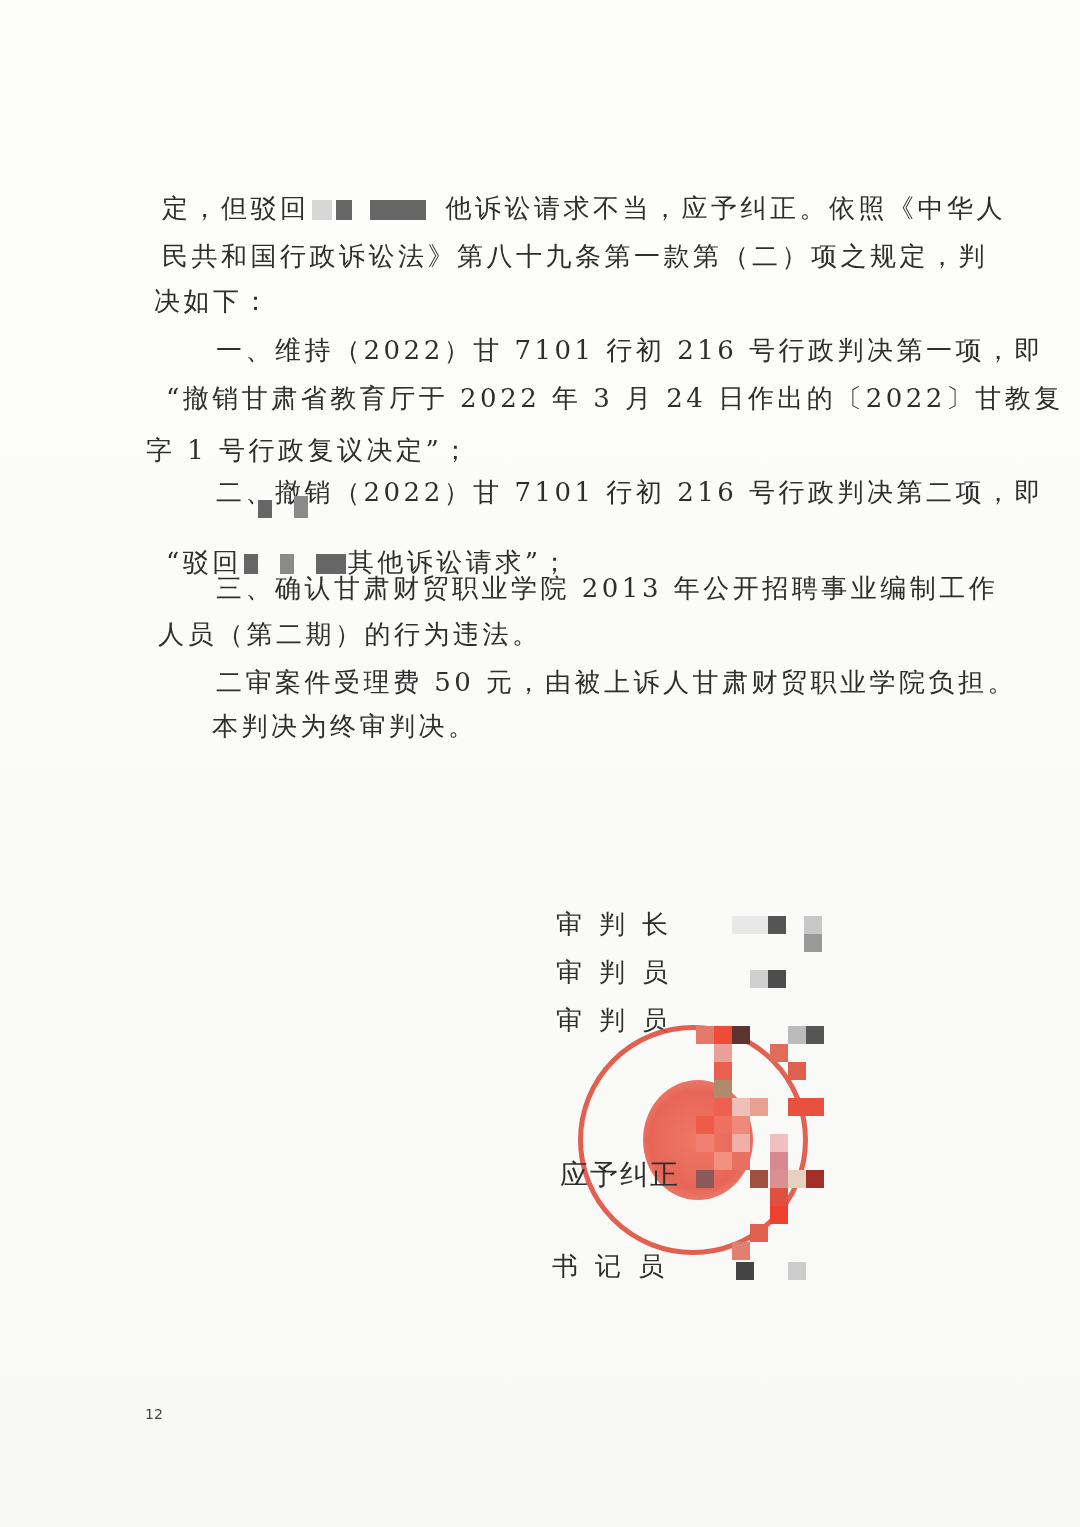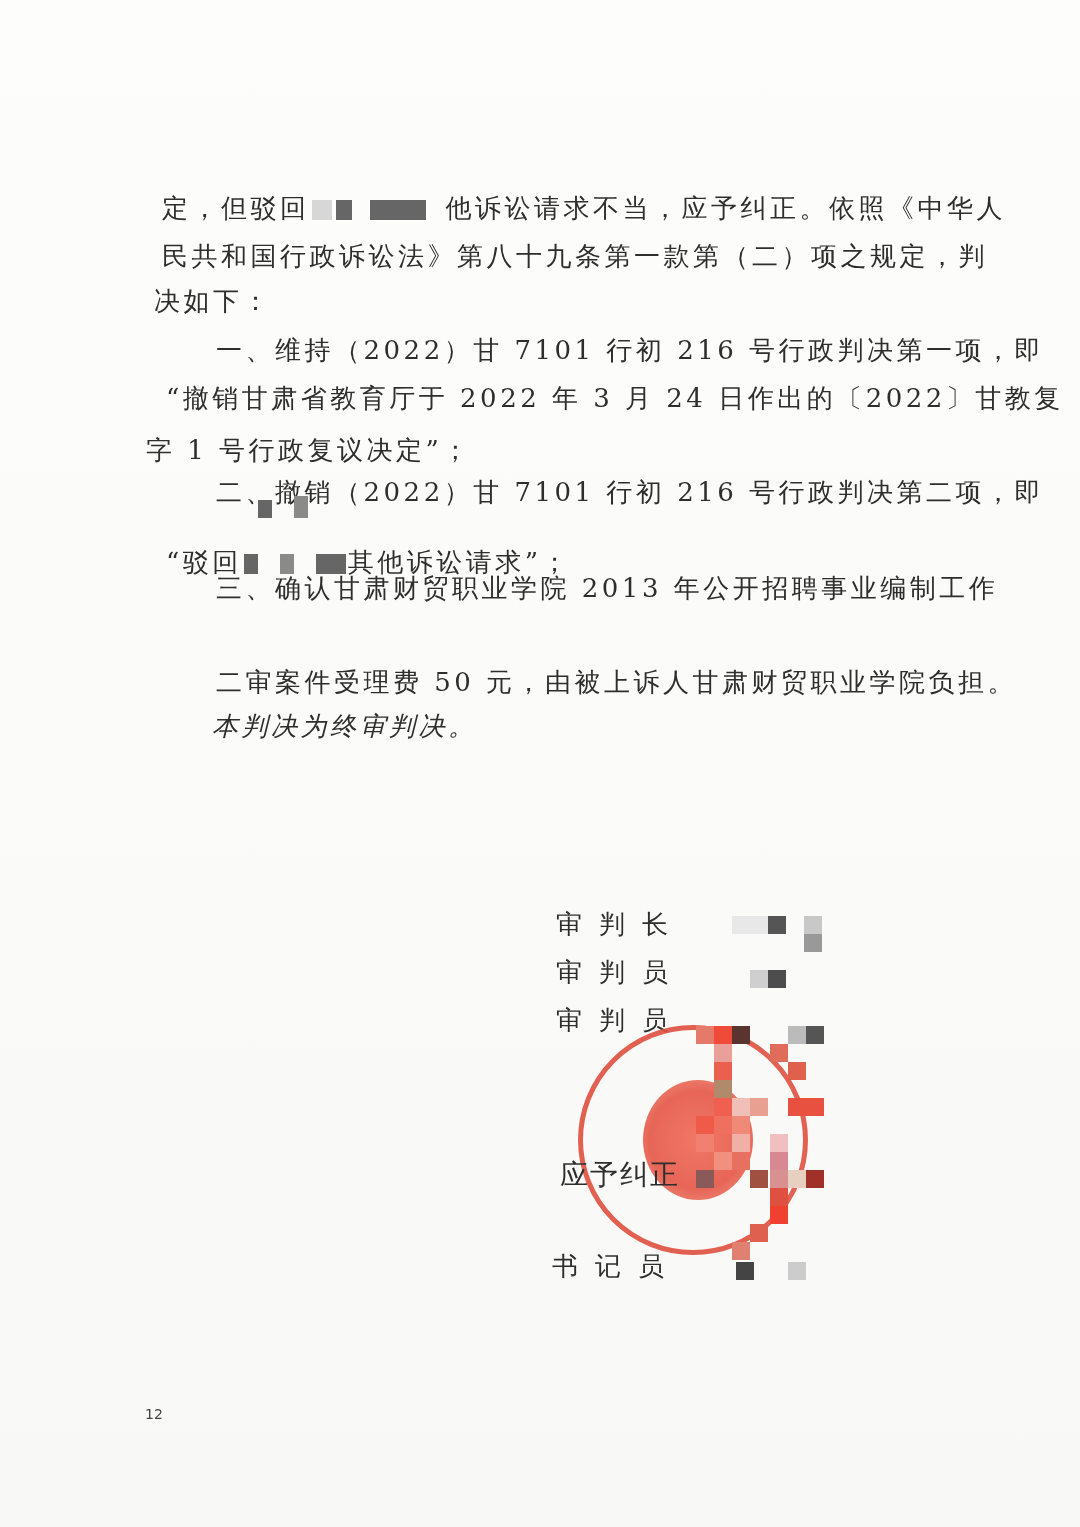--- a/index.html
+++ b/index.html
@@ -52,23 +52,24 @@
 
   <div class="line" style="left:216px;top:476px;">二、撤销（2022）甘 7101 行初 216 号行政判决第二项，即</div>
   <div class="redact" style="position:absolute;left:256px;top:500px;width:14px;height:18px;"></div>
   <div class="redact mid" style="position:absolute;left:292px;top:496px;width:14px;height:22px;"></div>
 
   <div class="line" style="left:166px;top:522px;margin-top:24px;">
     <span>“驳回</span><span class="redact" style="width:14px"></span><span style="display:inline-block;width:18px"></span><span class="redact mid" style="width:14px"></span><span style="display:inline-block;width:18px"></span><span class="redact" style="width:30px"></span><span>其他诉讼请求”；</span>
   </div>
 
   <div class="line" style="left:216px;top:572px;">三、确认甘肃财贸职业学院 2013 年公开招聘事业编制工作</div>
+  <div class="line" style="left:158px;top:618px;">人员（第二期）的行为违法。</div>
 
   <div class="line" style="left:216px;top:666px;">二审案件受理费 50 元，由被上诉人甘肃财贸职业学院负担。</div>
-  <div class="line" style="left:212px;top:710px;font-style:italic;">本判决为终审判决。</div>
+  <div class="line" style="left:212px;top:710px;">本判决为终审判决。</div>
 
   <div class="sig-label" style="top:908px;">审判长</div>
   <div class="sig-label" style="top:956px;">审判员</div>
   <div class="sig-label" style="top:1004px;">审判员</div>
 
   <div class="mosaic" style="left:732px;top:916px;">
     <div style="left:0;top:0;width:36px;background:#e8e8e8"></div>
     <div style="left:36px;top:0;background:#555"></div>
     <div style="left:72px;top:0;background:#c8c8c8"></div>
     <div style="left:72px;top:18px;background:#999"></div>

